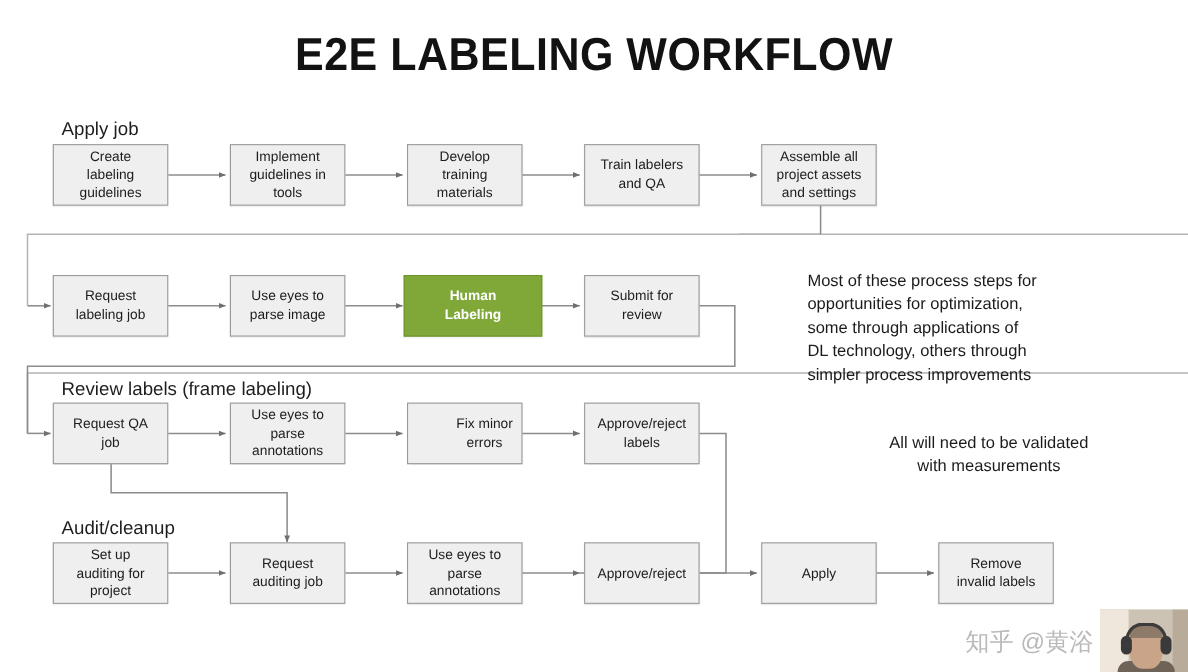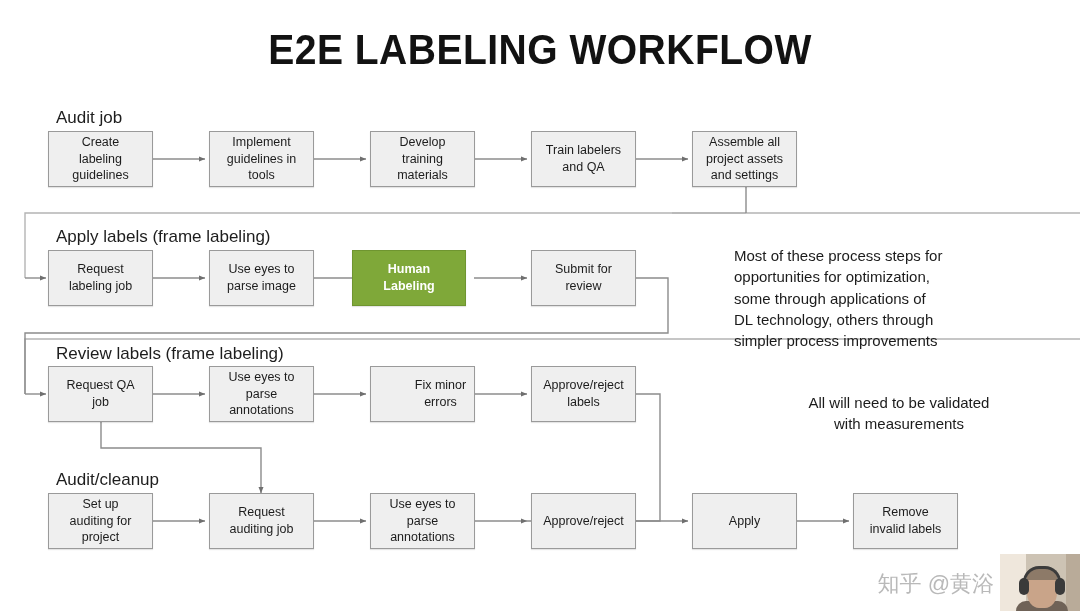--- a/index.html
+++ b/index.html
@@ -163,22 +163,21 @@
       <path d="M152,521 L205,521" marker-end="url(#arrow)"></path>
       <path d="M313,521 L366,521" marker-end="url(#arrow)"></path>
       <path d="M474,521 L527,521" marker-end="url(#arrow)"></path>
       <path d="M635,521 L688,521" marker-end="url(#arrow)"></path>
       <path d="M796,521 L849,521" marker-end="url(#arrow)"></path>
     </g>
   </svg>
 
   <div id="page-title">E2E LABELING WORKFLOW</div>
 
-  <div class="section-label" style="left:56px; top:108px;">Audit job</div>
-  <div class="section-label" style="left:56px; top:227px;">Apply labels (frame labeling)</div>
+  <div class="section-label" style="left:56px; top:108px;">Apply job</div>
   <div class="section-label" style="left:56px; top:344px;">Review labels (frame labeling)</div>
   <div class="section-label" style="left:56px; top:470px;">Audit/cleanup</div>
 
   <div class="node" style="left:48px; top:131px; width:105px; height:56px;">
     <span class="node-text">Create
 labeling
 guidelines</span>
   </div>
   <div class="node" style="left:209px; top:131px; width:105px; height:56px;">
     <span class="node-text">Implement
@@ -201,21 +200,21 @@
   </div>
 
   <div class="node" style="left:48px; top:250px; width:105px; height:56px;">
     <span class="node-text">Request
 labeling job</span>
   </div>
   <div class="node" style="left:209px; top:250px; width:105px; height:56px;">
     <span class="node-text">Use eyes to
 parse image</span>
   </div>
-  <div class="node highlight" style="left:352px; top:250px; width:114px; height:56px;align-items:center;">
+  <div class="node highlight" style="left:367px; top:250px; width:126px; height:56px;align-items:center;">
     <span class="node-text">Human
 Labeling</span>
   </div>
   <div class="node" style="left:531px; top:250px; width:105px; height:56px;">
     <span class="node-text">Submit for
 review</span>
   </div>
 
   <div class="node" style="left:48px; top:366px; width:105px; height:56px;">
     <span class="node-text">Request QA

